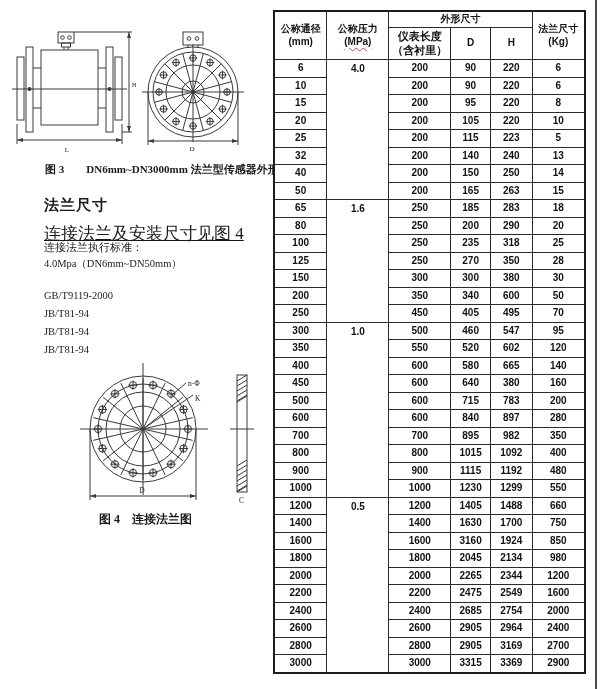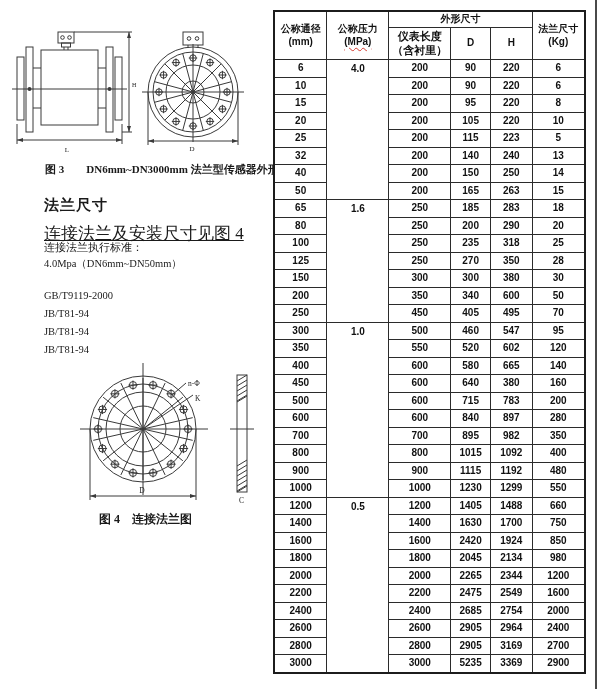--- a/index.html
+++ b/index.html
@@ -515,21 +515,21 @@
           <tr>
             <td>1400</td>
             <td>1400</td>
             <td>1630</td>
             <td>1700</td>
             <td>750</td>
           </tr>
           <tr>
             <td>1600</td>
             <td>1600</td>
-            <td>2420</td>
+            <td>3160</td>
             <td>1924</td>
             <td>850</td>
           </tr>
           <tr>
             <td>1800</td>
             <td>1800</td>
             <td>2045</td>
             <td>2134</td>
             <td>980</td>
           </tr>
@@ -564,21 +564,21 @@
           <tr>
             <td>2800</td>
             <td>2800</td>
             <td>2905</td>
             <td>3169</td>
             <td>2700</td>
           </tr>
           <tr>
             <td>3000</td>
             <td>3000</td>
-            <td>5235</td>
+            <td>3315</td>
             <td>3369</td>
             <td>2900</td>
           </tr>
         </tbody>
     </table>
   </div>
 
   <div class="abs pageline"></div>
 </div>
 

